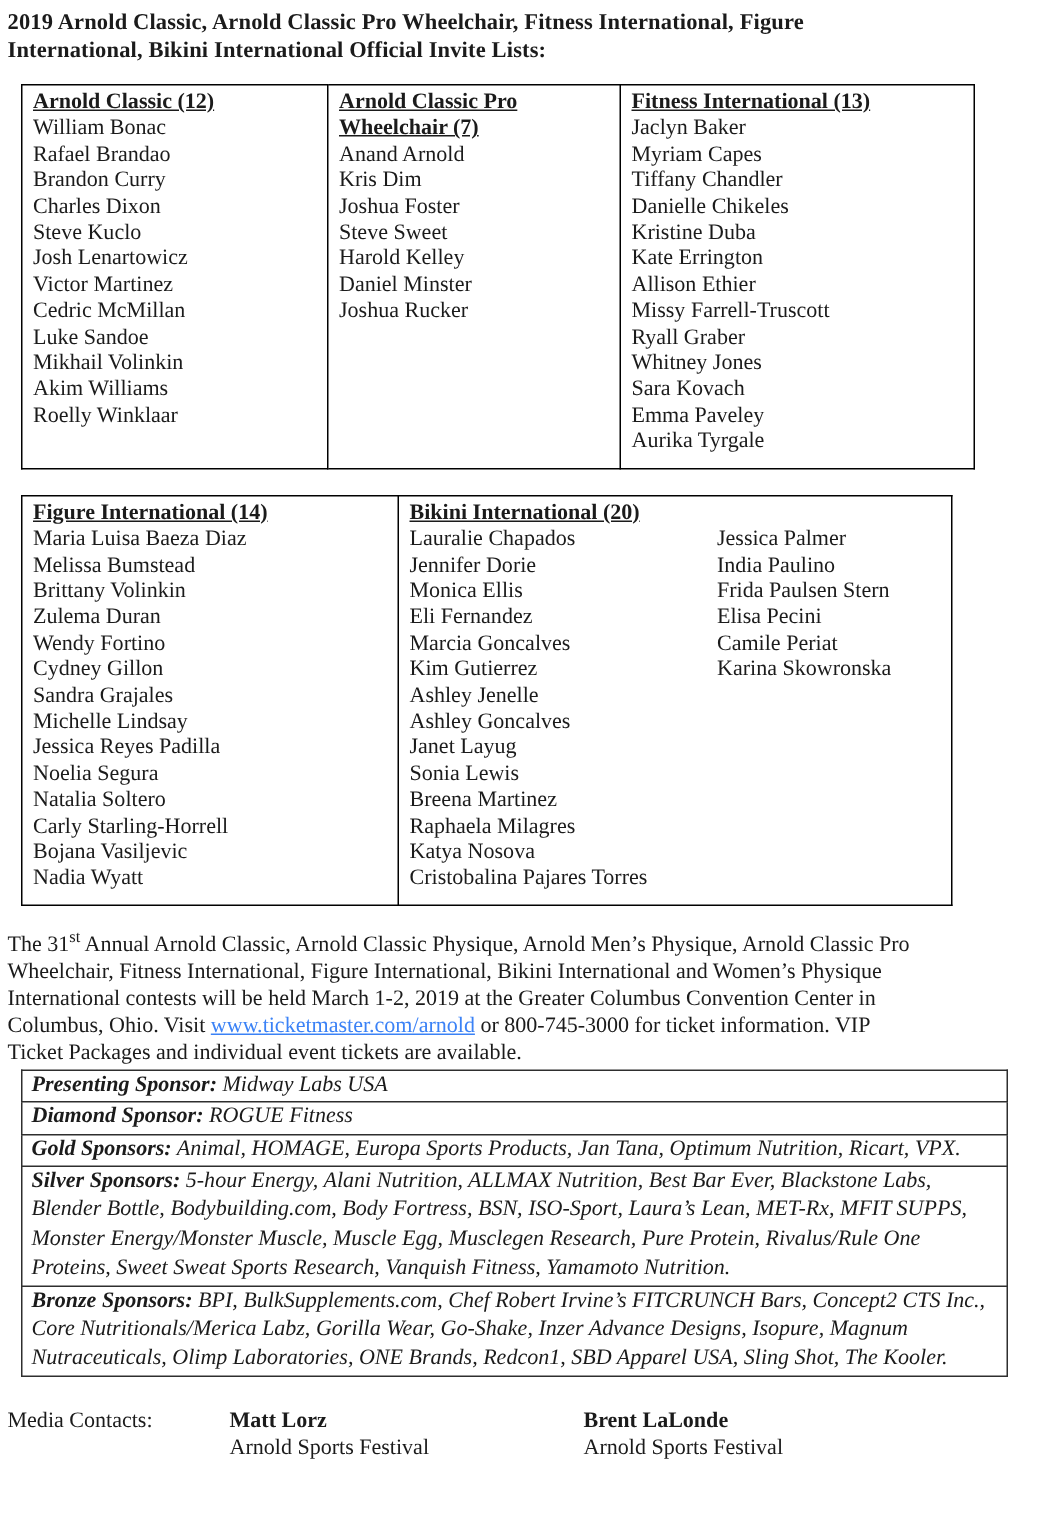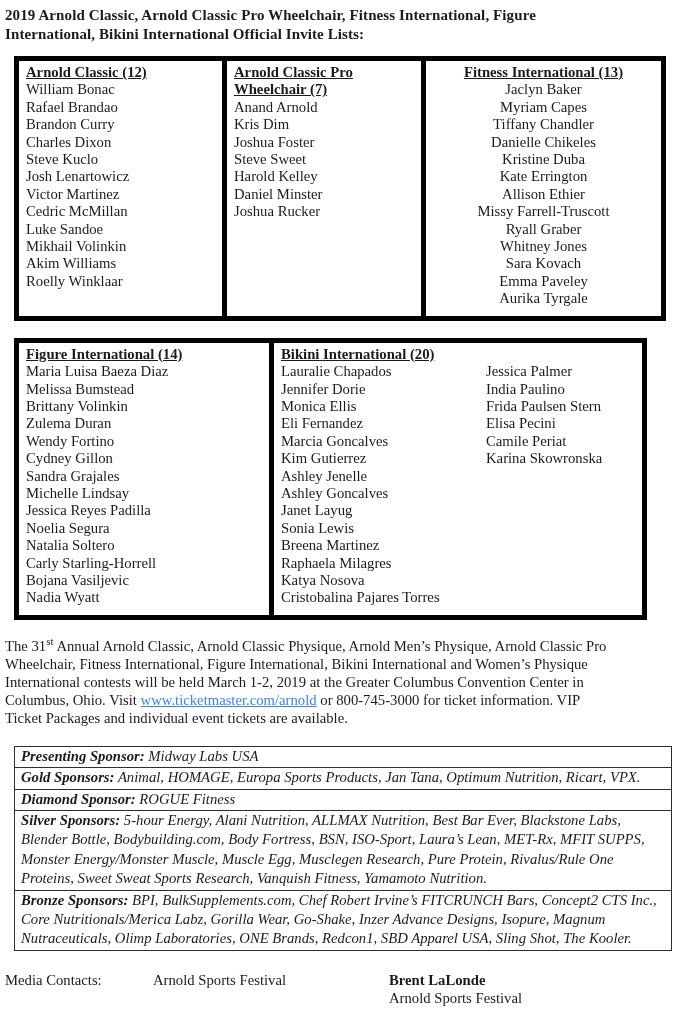--- a/index.html
+++ b/index.html
@@ -6,37 +6,37 @@
   body {
     width:697px; height:1024px; background:#ffffff; overflow:hidden;
     font-family:"Liberation Serif", serif; color:#1b1b1b; font-size:14.7px;
   }
   .page { box-sizing:border-box; width:614px; height:1024px; padding:6px 4px 0 5px; position:relative; }
 
   .doc-title { font-weight:bold; font-size:15px; line-height:18.5px; margin:0 0 13px 0; letter-spacing:0.1px; }
 
   table { border-collapse:collapse; table-layout:fixed; }
   .invite-table { margin-left:9px; }
-  .invite-table td { border:5px solid #000000; vertical-align:top; padding:3px 7px 8px 7px; }
+  .invite-table td { border:1px solid #000000; vertical-align:top; padding:3px 7px 8px 7px; }
   .t1 { width:590px; margin-bottom:17px; }
-  .t1 .c1 { width:189px; } .t1 .c2 { width:180px; } .t1 .c3 { width:221px;text-align:center; }
+  .t1 .c1 { width:189px; } .t1 .c2 { width:180px; } .t1 .c3 { width:221px; }
   .t2 { width:590px; }
   .t2 .c1 { width:236px; } .t2 .c2 { width:354px; }
   .col-header { font-weight:bold; text-decoration:underline; line-height:17.4px; }
   .names div, .names { line-height:17.4px; }
   .two-col { display:flex;gap:20px; }
   .subcol-a { width:185px; flex:none; }
   .subcol-b { flex:1; }
 
   .body-par { margin:17px 0 0 0; line-height:18px; }
   sup { font-size:11px; vertical-align:super; line-height:0; }
 
   a.doclink { color:#3b82f6; text-decoration:underline; cursor:pointer; }
 
-  .sponsor-table { margin:19px 0 0 9px; width:658px; font-style:italic; }
+  .sponsor-table { margin:2px 0 0 9px; width:658px; font-style:italic; }
   .sponsor-table td { border:1px solid #2e2e2e; padding:0 6px 1px 6px; line-height:19.4px; vertical-align:top; }
   .sp-label { font-weight:bold; }
 
   .more-info { margin:16px 0 0 0; line-height:18px; }
 
   .contacts { display:flex; margin-top:20px; line-height:18.2px; }
   .contacts-label { width:148px; flex:none; }
   .contact-col1 { width:236px; flex:none; }
   .c-name { font-weight:bold; }
 </style>
@@ -157,38 +157,39 @@
     </table>
 
   <p class="body-par"><span>The 31</span><sup>st</sup><span> Annual Arnold Classic, Arnold Classic Physique, Arnold Men’s Physique, Arnold Classic Pro Wheelchair, Fitness International, Figure International, Bikini International and Women’s Physique International contests will be held March 1-2, 2019 at the Greater Columbus Convention Center in Columbus, Ohio. Visit </span><a class="doclink">www.ticketmaster.com/arnold</a><span> or 800-745-3000 for ticket information.  VIP Ticket Packages and individual event tickets are available.</span></p>
 
   <table class="sponsor-table">
     <tbody>
         <tr>
       <td><span class="sp-label">Presenting Sponsor:</span> <span>Midway Labs USA</span></td>
     </tr>
     <tr>
-      <td><span class="sp-label">Gold Sponsors:</span> <span>Animal, HOMAGE, Europa Sports Products, Jan Tana, Optimum Nutrition, Ricart, VPX.</span></td>
+      <td><span class="sp-label">Diamond Sponsor:</span> <span>ROGUE Fitness</span></td>
     </tr>
     <tr>
-      <td><span class="sp-label">Diamond Sponsor:</span> <span>ROGUE Fitness</span></td>
+      <td><span class="sp-label">Gold Sponsors:</span> <span>Animal, HOMAGE, Europa Sports Products, Jan Tana, Optimum Nutrition, Ricart, VPX.</span></td>
     </tr>
     <tr>
       <td><span class="sp-label">Silver Sponsors:</span> <span>5-hour Energy, Alani Nutrition, ALLMAX Nutrition, Best Bar Ever, Blackstone Labs, Blender Bottle, Bodybuilding.com, Body Fortress, BSN, ISO-Sport, Laura’s Lean, MET-Rx, MFIT SUPPS, Monster Energy/Monster Muscle, Muscle Egg, Musclegen Research, Pure Protein, Rivalus/Rule One Proteins, Sweet Sweat Sports Research, Vanquish Fitness, Yamamoto Nutrition.</span></td>
     </tr>
     <tr>
       <td><span class="sp-label">Bronze Sponsors:</span> <span>BPI, BulkSupplements.com, Chef Robert Irvine’s FITCRUNCH Bars, Concept2 CTS Inc., Core Nutritionals/Merica Labz, Gorilla Wear, Go-Shake, Inzer Advance Designs, Isopure, Magnum Nutraceuticals, Olimp Laboratories, ONE Brands, Redcon1, SBD Apparel USA, Sling Shot, The Kooler.</span></td>
     </tr>
   </tbody>
     </table>
 
 
   <div class="contacts">
     <div class="contacts-label">Media Contacts:</div>
     <div class="contact-col1">
+      <div class="c-name">Matt Lorz</div>
       <div>Arnold Sports Festival</div>
 
     </div>
     <div class="contact-col2">
       <div class="c-name">Brent LaLonde</div>
       <div>Arnold Sports Festival</div>
 
     </div>
   </div>
 

